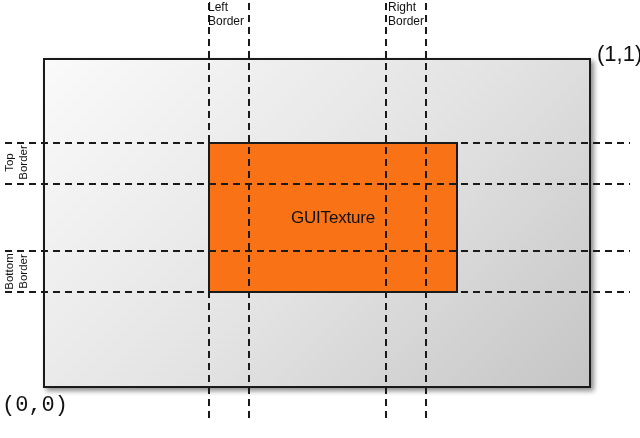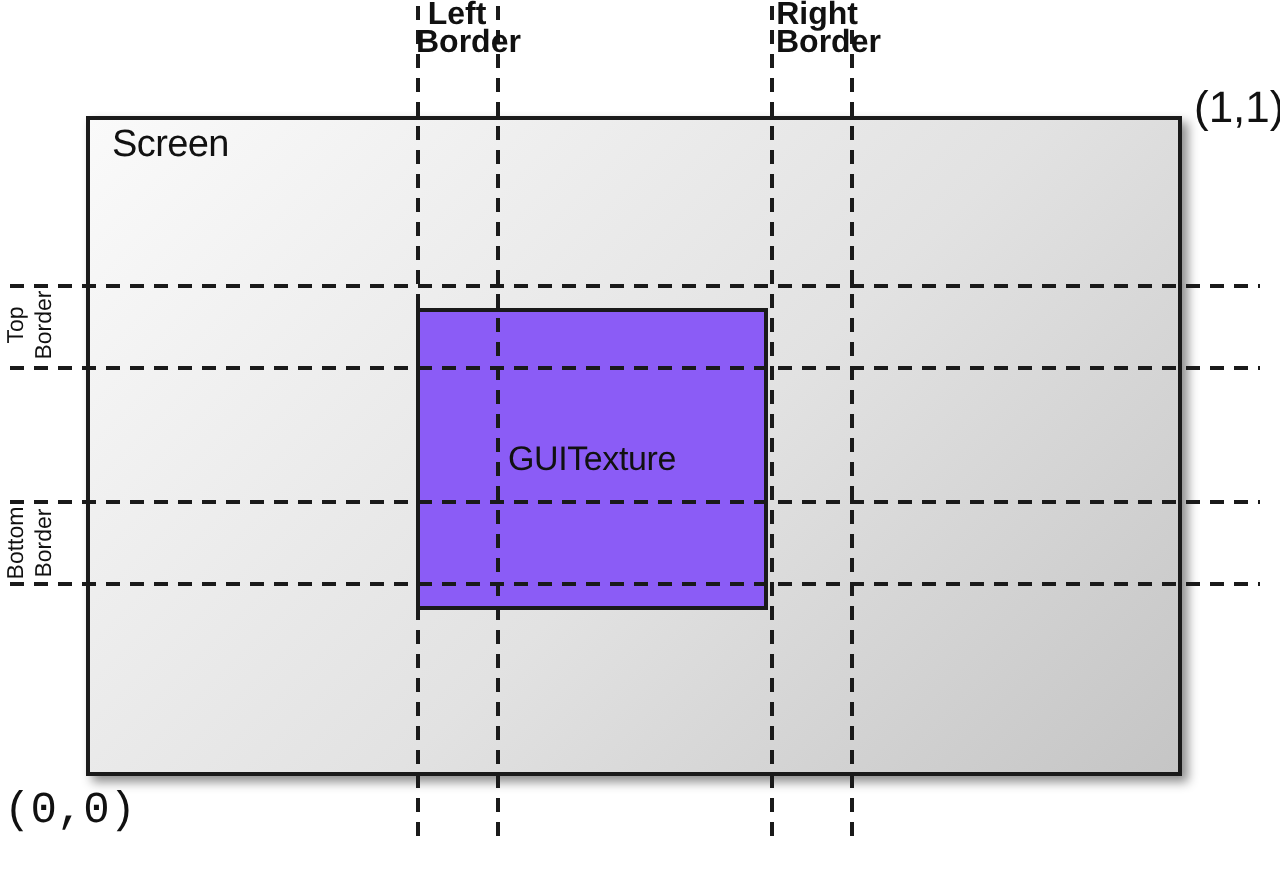--- a/index.html
+++ b/index.html
@@ -17,24 +17,24 @@
     position: absolute;
     left: 43px; top: 58px; width: 548px; height: 330px;
     box-sizing: border-box;
     border: 2px solid #1a1a1a;
     background: linear-gradient(135deg, #fafafa 0%, #e2e2e2 55%, #c5c5c5 100%);
     box-shadow: 3px 3px 5px rgba(0,0,0,0.45);
     z-index: 1;
   }
   .texture-rect {
     position: absolute;
-    left: 208px; top: 154px; width: 176px; height: 151px;
+    left: 208px; top: 142px; width: 250px; height: 151px;
     box-sizing: border-box;
     border: 2px solid #1a1a1a;
-    background: #8b5cf6;
+    background: #f97316;
     z-index: 2;
     display: flex; align-items: center; justify-content: center;
   }
   .texture-label {
     font-size: 17px;
     letter-spacing: -0.2px;
     color: #111111;
   }
   .screen-label {
     position: absolute;
@@ -51,26 +51,24 @@
   }
   svg.guides line {
     stroke: #1a1a1a;
     stroke-width: 2;
     stroke-dasharray: 7 5;
   }
   .border-label-top {
     position: absolute;
     top: 1px;
     width: 41px;
-    text-align: center;
-    font-size: 16px;
+    font-size: 12px;
     line-height: 13.5px;
     white-space: pre-line;
     z-index: 6;
-    font-weight: bold;
   }
   .label-left-border  { left: 208px; }
   .label-right-border { left: 388px; }
   .border-label-side {
     position: absolute;
     width: 50px;
     text-align: center;
     font-size: 11.5px;
     line-height: 13.5px;
     white-space: pre-line;
@@ -104,21 +102,20 @@
     <line x1="249" y1="3" x2="249" y2="423"></line>
     <line x1="386" y1="3" x2="386" y2="423"></line>
     <line x1="426" y1="3" x2="426" y2="423"></line>
 
     <line x1="5" y1="143" x2="630" y2="143"></line>
     <line x1="5" y1="184" x2="630" y2="184"></line>
     <line x1="5" y1="251" x2="630" y2="251"></line>
     <line x1="5" y1="292" x2="630" y2="292"></line>
   </svg>
 
-  <span class="screen-label">Screen</span>
 
   <span class="border-label-top label-left-border">Left
 Border</span>
 
   <span class="border-label-top label-right-border">Right
 Border</span>
 
   <span class="border-label-side label-top-border">Top
 Border</span>
 

